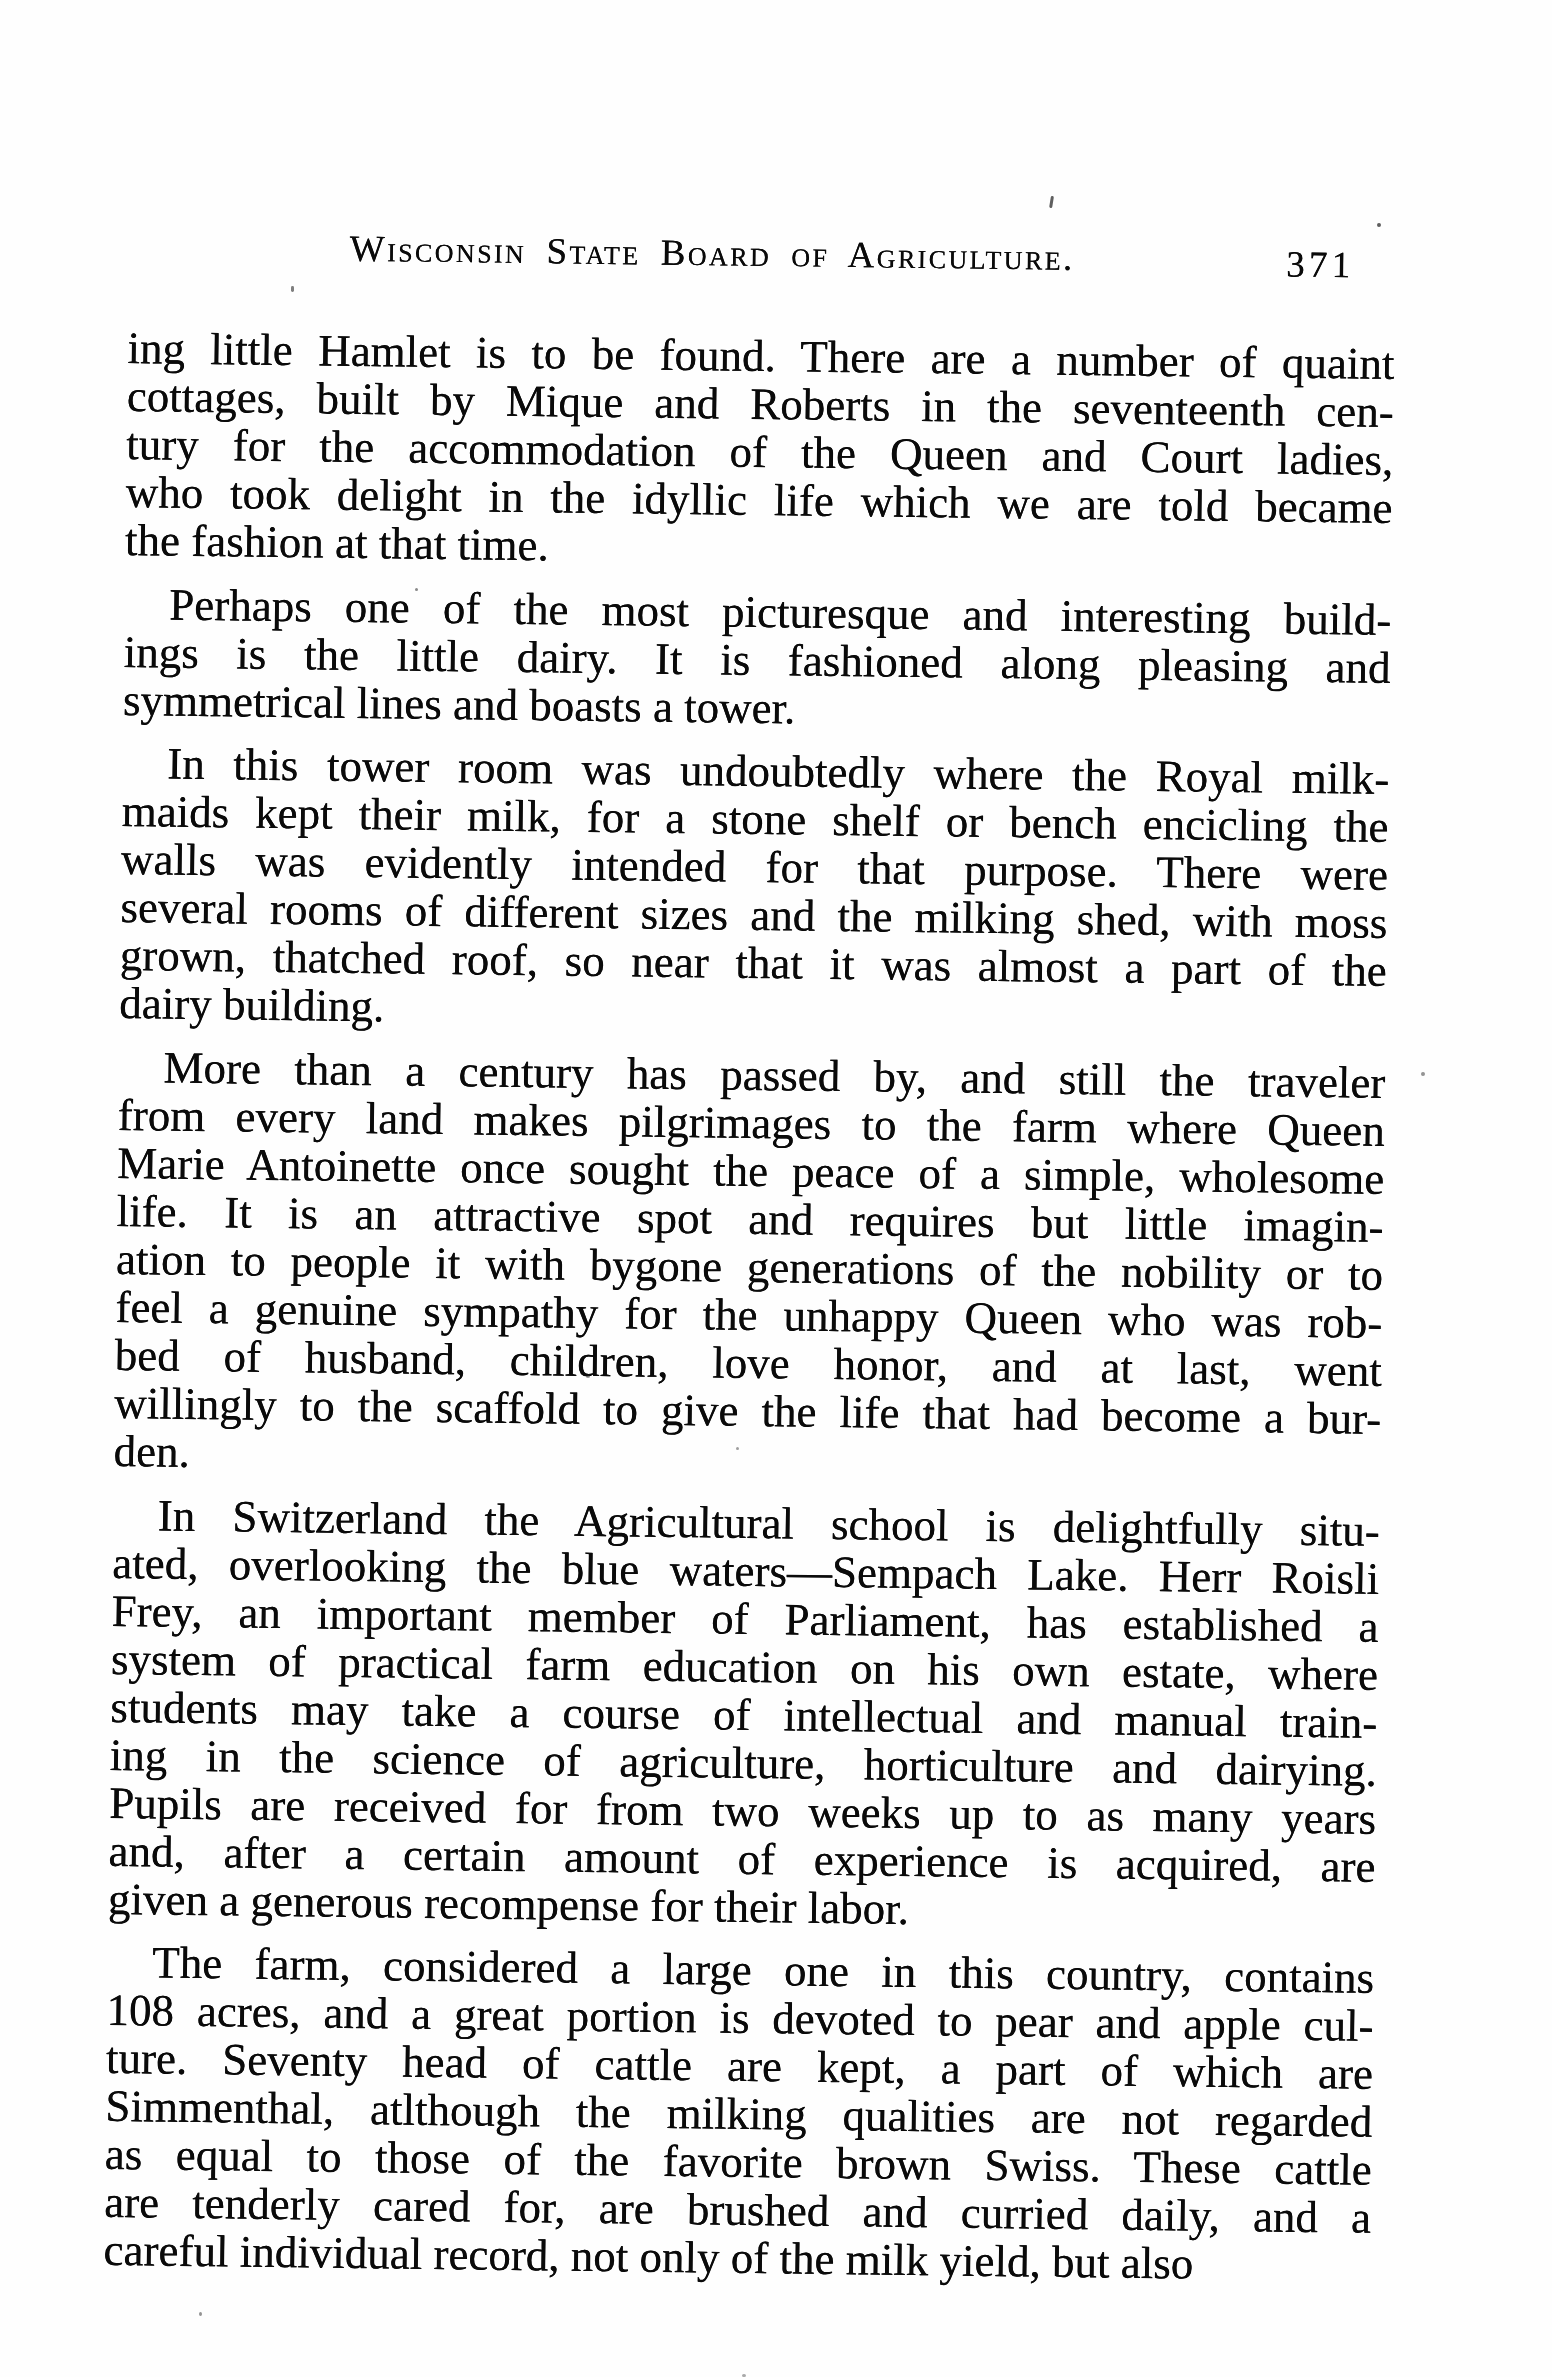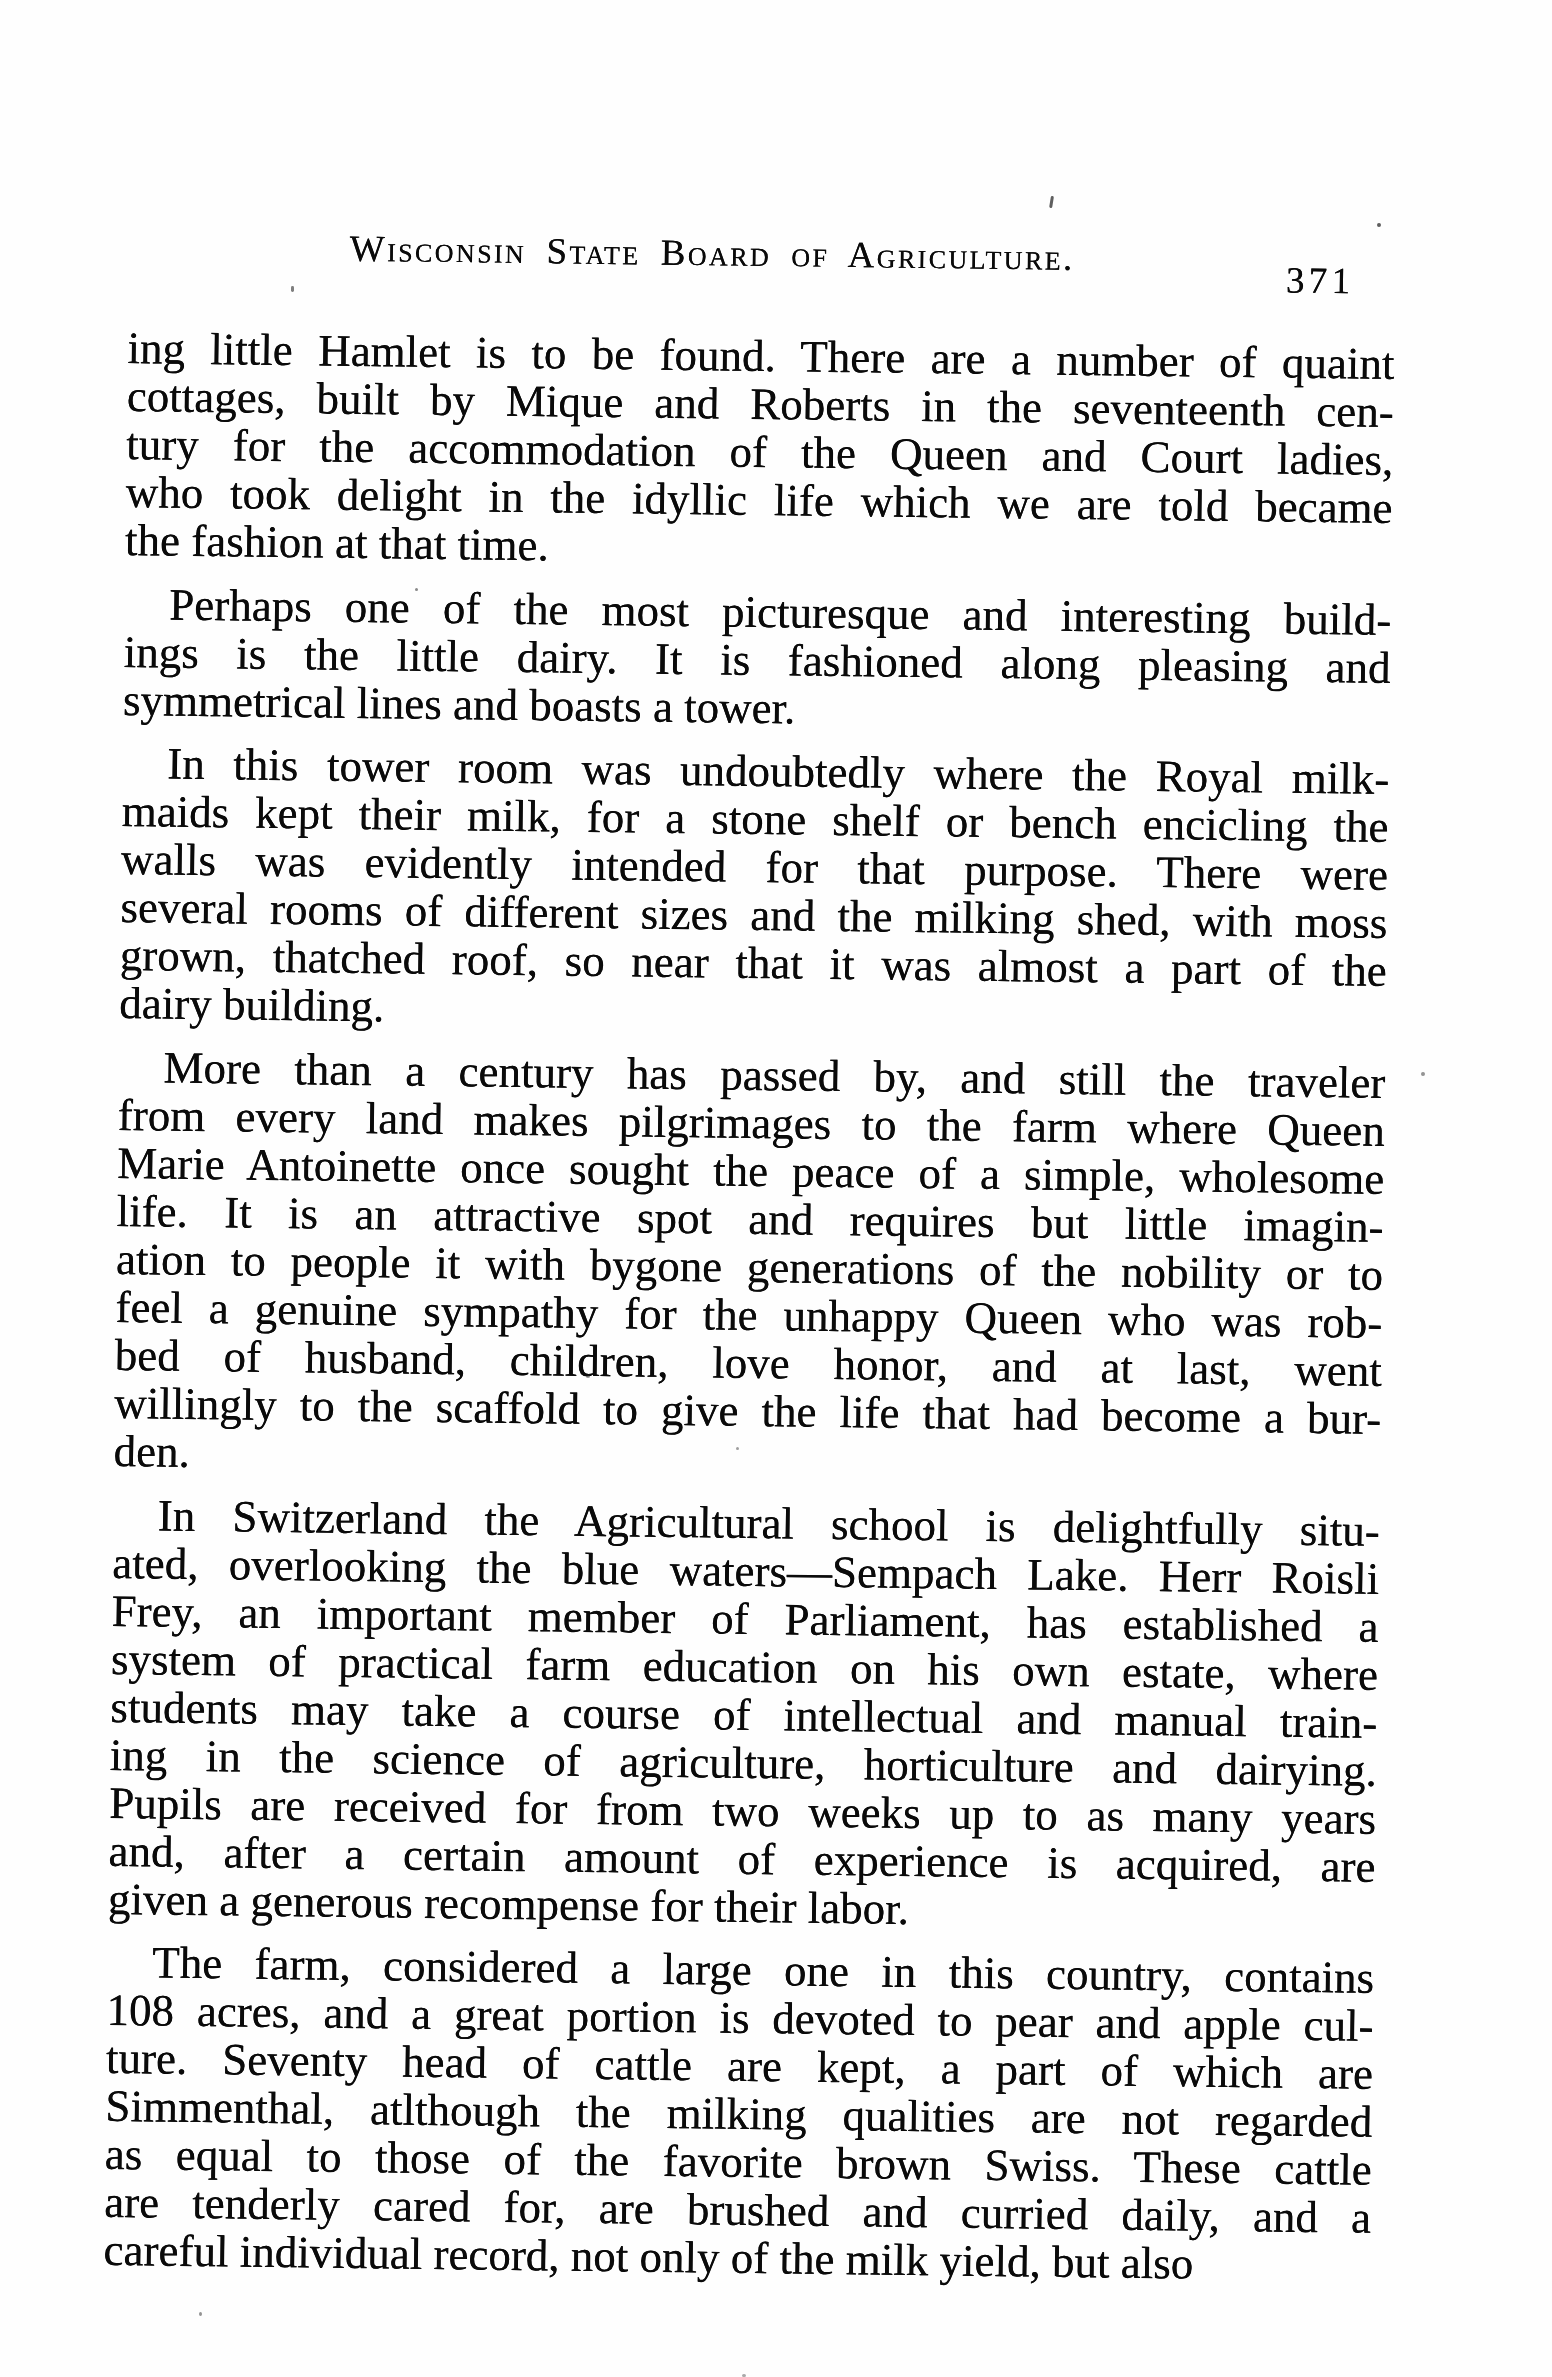--- a/index.html
+++ b/index.html
@@ -33,21 +33,21 @@
     white-space: nowrap;
   }
   .header .title {
     display: inline-block;
     margin-right: 100px;
     text-shadow: 0.2px 0 0 currentColor;
   }
   .header .pagenum {
     position: absolute;
     right: 41px;
-    top: 20px;
+    top: 4px;
     font-variant: normal;
     font-size: 37px;
     letter-spacing: 4.3px;
     text-shadow: 0.2px 0 0 currentColor;
   }
   .body-text { width: 100%; }
   .para { margin: 0; }
   .para + .para { margin-top: 15.7px; }
   .line {
     font-size: 45px;

